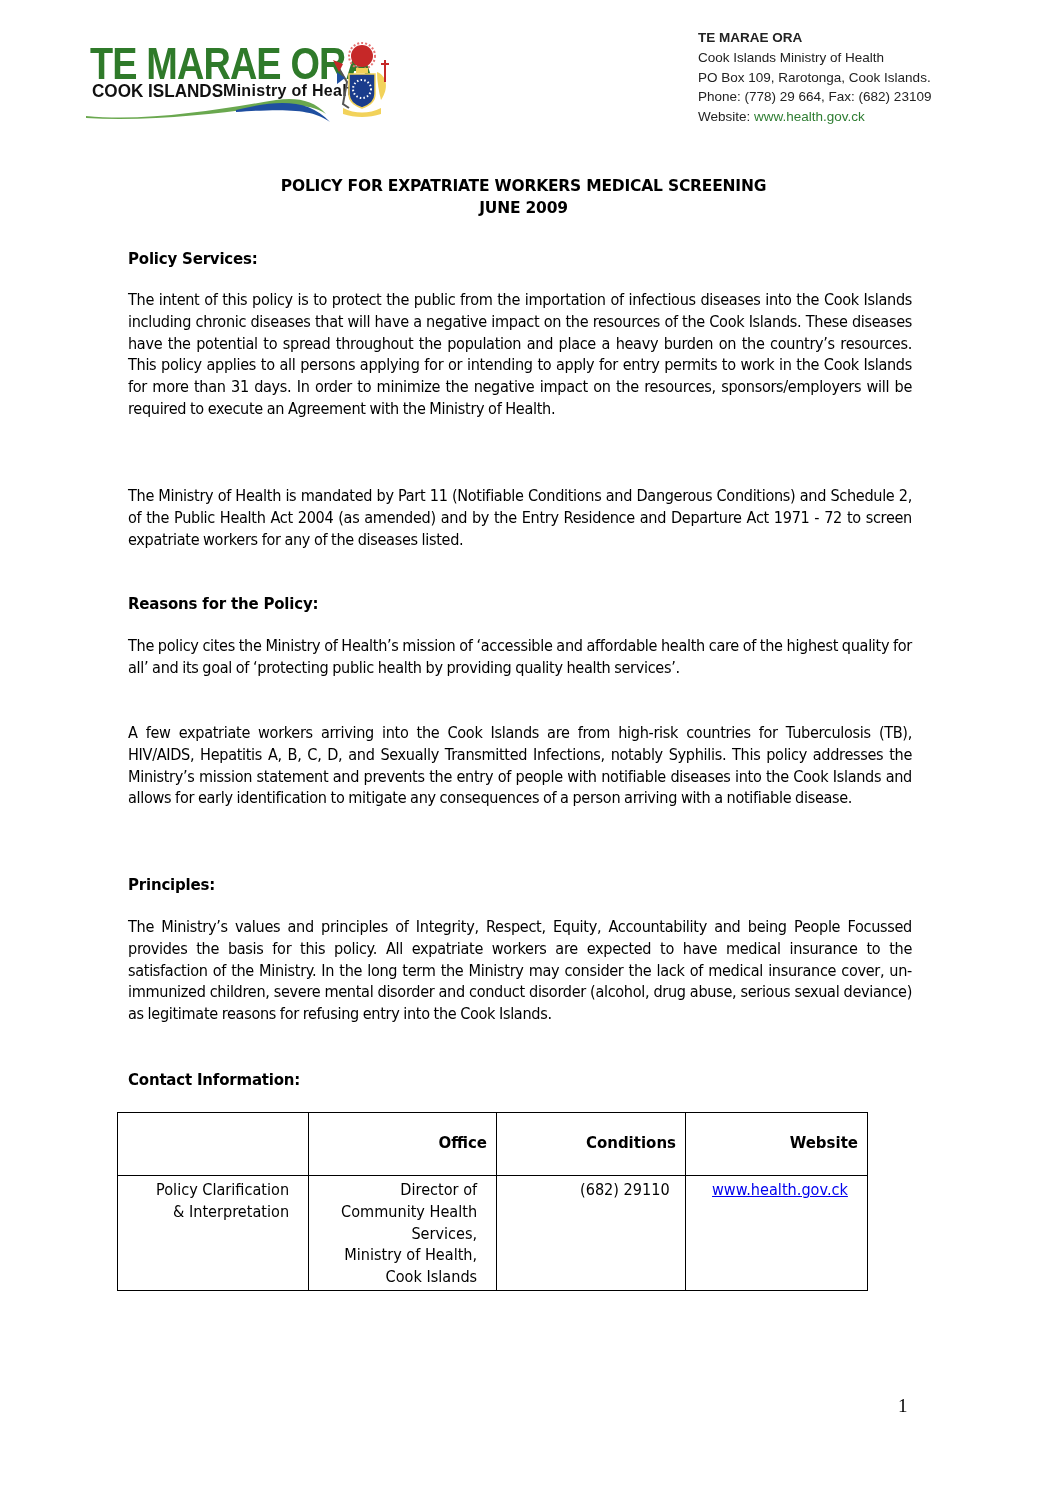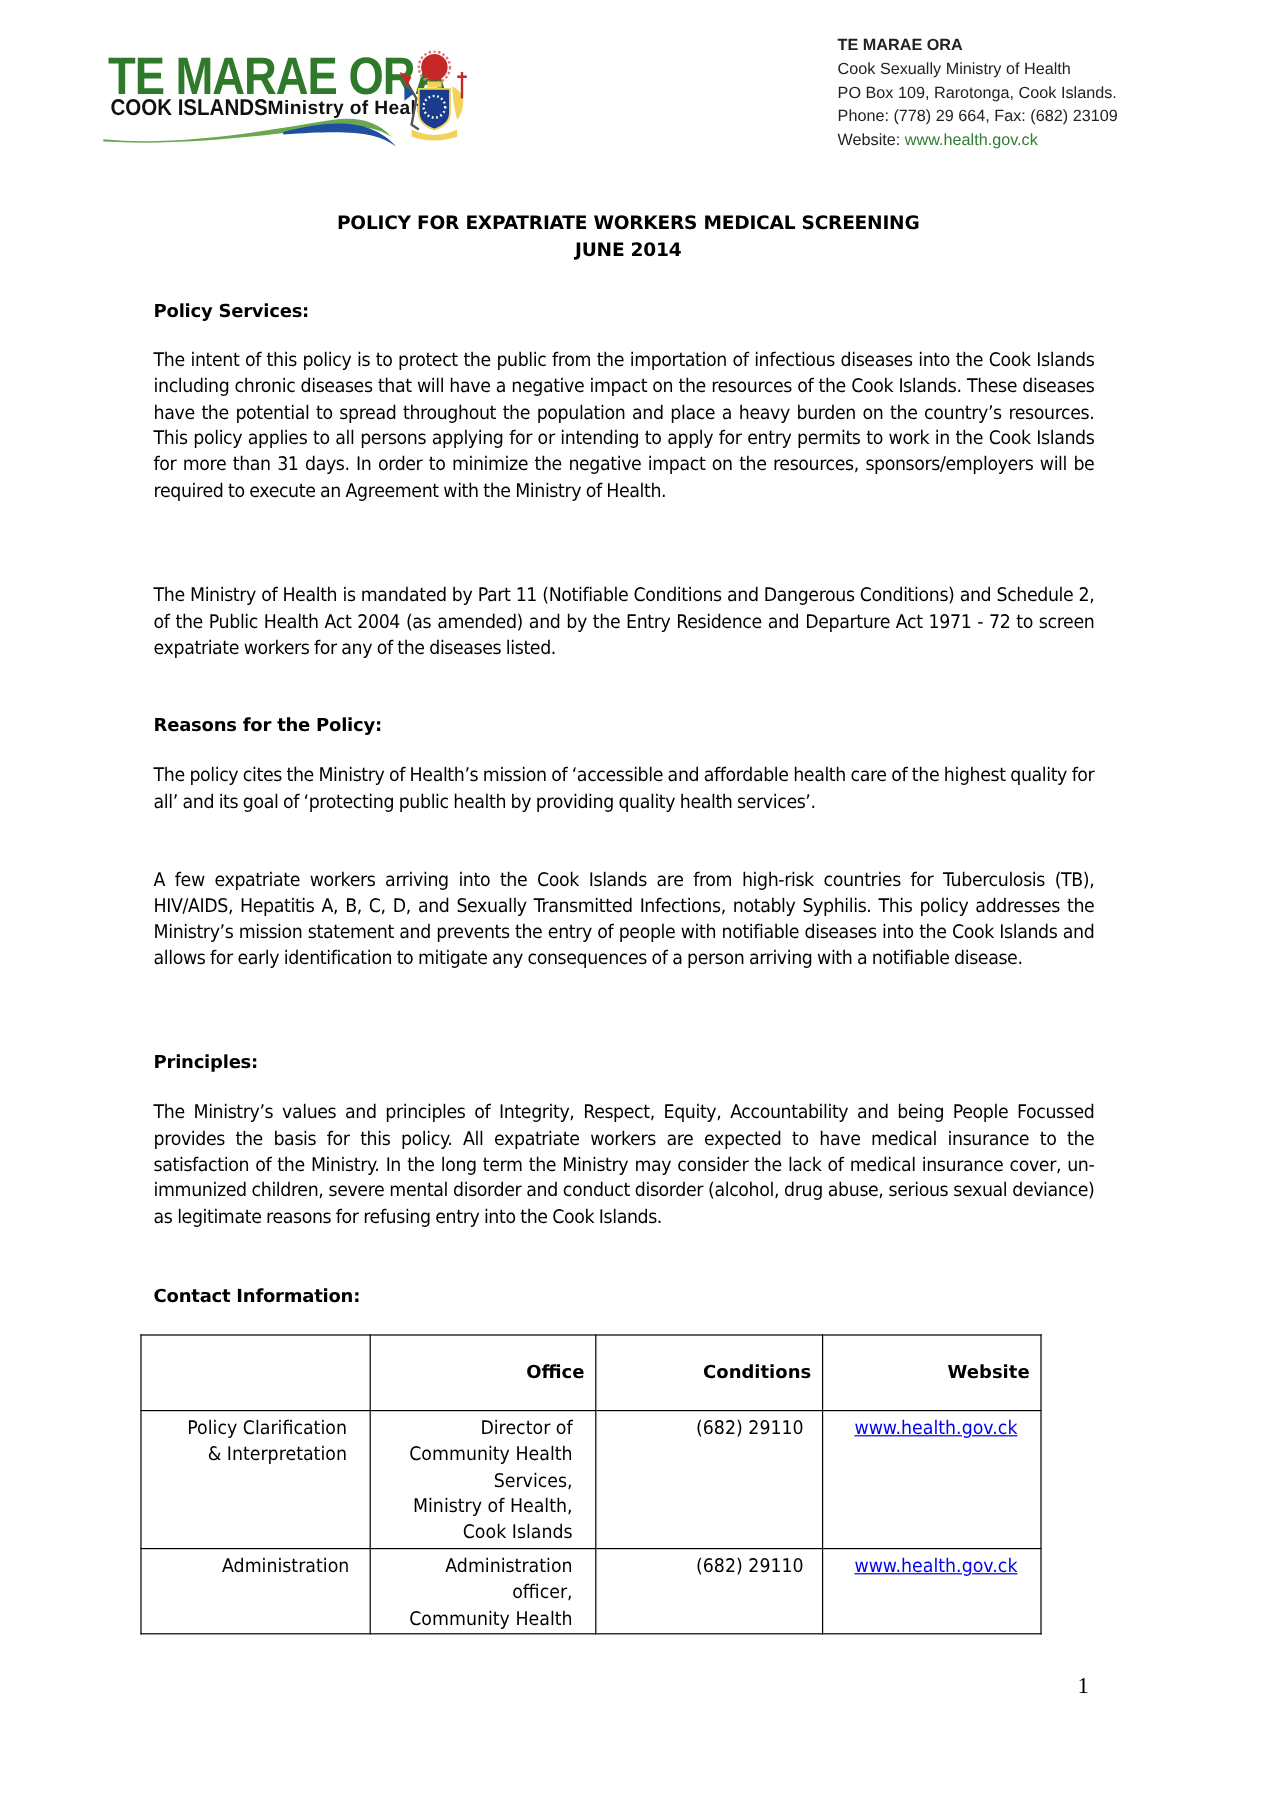--- a/index.html
+++ b/index.html
@@ -69,28 +69,28 @@
       <path d="M2,18 L12,22 L8,30 Z" fill="#c62828"></path>
       <path d="M6,30 L14,36 L6,42 Z" fill="#1f4fa0"></path>
       <path d="M46,30 C56,34 58,46 50,58 C48,50 46,40 46,30 Z" fill="#f2d25a"></path>
       <path d="M54,18 L54,40 M50,22 L58,22" stroke="#c62828" stroke-width="2"></path>
       <path d="M12,66 C24,72 38,72 50,66 L50,72 C38,76 24,76 12,72 Z" fill="#f2d25a"></path>
     </svg>
   </div>
 
   <div class="addr">
     <div class="org">TE MARAE ORA</div>
-    <div>Cook Sexually Ministry of Health</div>
+    <div>Cook Islands Ministry of Health</div>
     <div>PO Box 109, Rarotonga, Cook Islands.</div>
     <div>Phone:  (778) 29 664, Fax:  (682) 23109</div>
     <div><span>Website: </span><span class="web">www.health.gov.ck</span></div>
   </div>
 
   <div class="title t1">POLICY FOR EXPATRIATE WORKERS MEDICAL SCREENING</div>
-  <div class="title t2">JUNE 2014</div>
+  <div class="title t2">JUNE 2009</div>
 
   <div class="heading" style="top:250px">Policy Services:</div>
   <div class="para" style="top:290px">The intent of this policy is to protect the public from the importation of infectious diseases into the Cook Islands including chronic diseases that will have a negative impact on the resources of the Cook Islands.  These diseases have the potential to spread throughout the population and place a heavy burden on the country’s resources.  This policy applies to all persons applying for or intending to apply for entry permits to work in the Cook Islands for more than 31 days.  In order to minimize the negative impact on the resources, sponsors/employers will be required to execute an Agreement with the Ministry of Health.</div>
   <div class="para" style="top:486px">The Ministry of Health is mandated by Part 11 (Notifiable Conditions and Dangerous Conditions) and Schedule 2, of the Public Health Act 2004 (as amended) and by the Entry Residence and Departure Act 1971 - 72 to screen expatriate workers for any of the diseases listed.</div>
 
   <div class="heading" style="top:595px">Reasons for the Policy:</div>
   <div class="para" style="top:636px">The policy cites the Ministry of Health’s mission of ‘accessible and affordable health care of the highest quality for all’ and its goal of ‘protecting public health by providing quality health services’.</div>
   <div class="para" style="top:723px">A few expatriate workers arriving into the Cook Islands are from high-risk countries for Tuberculosis (TB), HIV/AIDS, Hepatitis A, B, C, D, and Sexually Transmitted Infections, notably Syphilis.  This policy addresses the Ministry’s mission statement and prevents the entry of people with notifiable diseases into the Cook Islands and allows for early identification to mitigate any consequences of a person arriving with a notifiable disease.</div>
 
   <div class="heading" style="top:876px">Principles:</div>
@@ -110,25 +110,17 @@
       <td><span class="cell-text">Policy Clarification
 &amp; Interpretation</span></td>
       <td><span class="cell-text">Director of
 Community Health
 Services,
 Ministry of Health,
 Cook Islands</span></td>
       <td><span class="cell-text">(682) 29110</span></td>
       <td><span class="cell-text link">www.health.gov.ck</span></td>
     </tr>
-    <tr>
-      <td><span class="cell-text">Administration</span></td>
-      <td><span class="cell-text">Administration
-officer,
-Community Health</span></td>
-      <td><span class="cell-text">(682) 29110</span></td>
-      <td><span class="cell-text link">www.health.gov.ck</span></td>
-    </tr>
   </tbody>
     </table>
 
   <div class="page-num">1</div>
 </div>
 
 </body></html>

